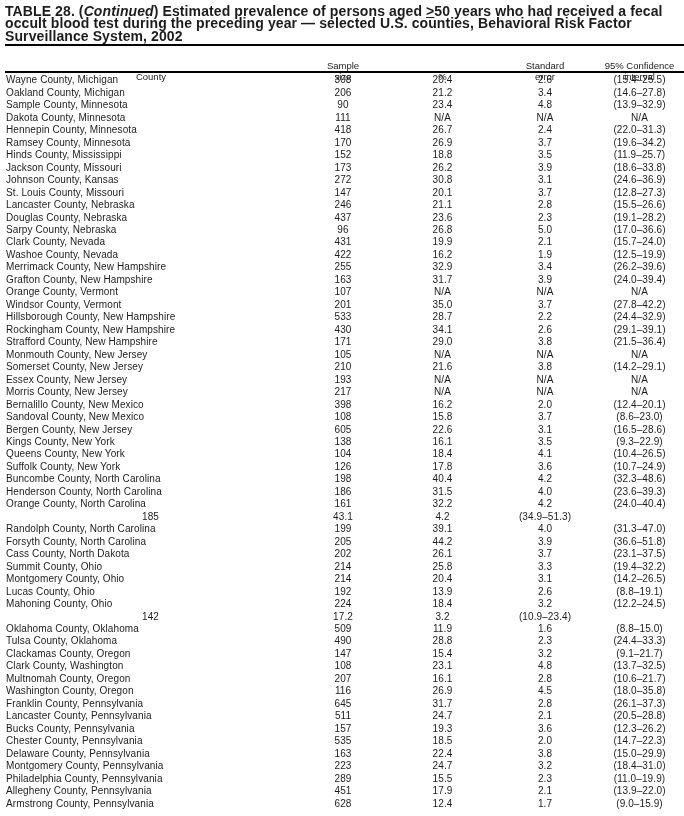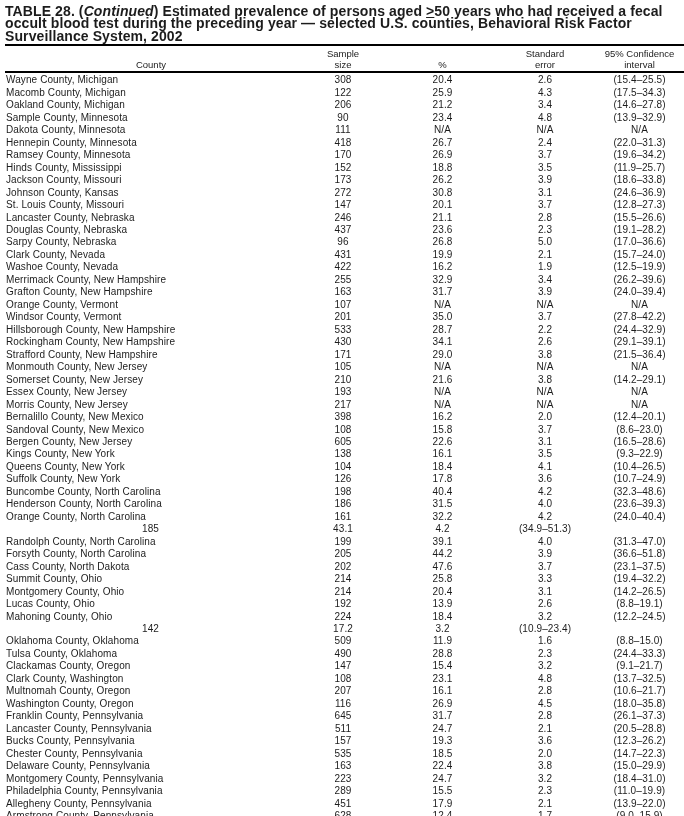--- a/index.html
+++ b/index.html
@@ -31,21 +31,21 @@
     grid-template-columns: 291px 94px 105px 100px 89px;
     width: 679px;
   }
   .thead {
     align-items: end;
     font-size: 9.5px;
     line-height: 11px;
     padding-top: 2px;
     height: 22px;
   }
-  .th { text-align: center; }
+  .th { text-align: center; margin-top: 12px; }
   .th.county { text-align: center; padding-left: 1px; }
 
   .tbody { margin-top: 1.5px; }
   .tr {
     height: 12.47px;
     line-height: 12.47px;
     font-size: 10px;
     letter-spacing: 0.1px;
     white-space: nowrap;
   }
@@ -86,27 +86,20 @@
 
   <div class="tbody">
       <div class="grid tr">
         <div class="td county">Wayne County, Michigan</div>
         <div class="td num">308</div>
         <div class="td num">20.4</div>
         <div class="td num">2.6</div>
         <div class="td num">(15.4–25.5)</div>
       </div>
       <div class="grid tr">
-        <div class="td county">Macomb County, Michigan</div>
-        <div class="td num">122</div>
-        <div class="td num">25.9</div>
-        <div class="td num">4.3</div>
-        <div class="td num">(17.5–34.3)</div>
-      </div>
-      <div class="grid tr">
         <div class="td county">Oakland County, Michigan</div>
         <div class="td num">206</div>
         <div class="td num">21.2</div>
         <div class="td num">3.4</div>
         <div class="td num">(14.6–27.8)</div>
       </div>
       <div class="grid tr">
         <div class="td county">Sample County, Minnesota</div>
         <div class="td num">90</div>
         <div class="td num">23.4</div>
@@ -353,21 +346,21 @@
       <div class="grid tr">
         <div class="td county">Forsyth County, North Carolina</div>
         <div class="td num">205</div>
         <div class="td num">44.2</div>
         <div class="td num">3.9</div>
         <div class="td num">(36.6–51.8)</div>
       </div>
       <div class="grid tr">
         <div class="td county">Cass County, North Dakota</div>
         <div class="td num">202</div>
-        <div class="td num">47.6</div>
+        <div class="td num">26.1</div>
         <div class="td num">3.7</div>
         <div class="td num">(23.1–37.5)</div>
       </div>
       <div class="grid tr">
         <div class="td county">Summit County, Ohio</div>
         <div class="td num">214</div>
         <div class="td num">25.8</div>
         <div class="td num">3.3</div>
         <div class="td num">(19.4–32.2)</div>
       </div>

